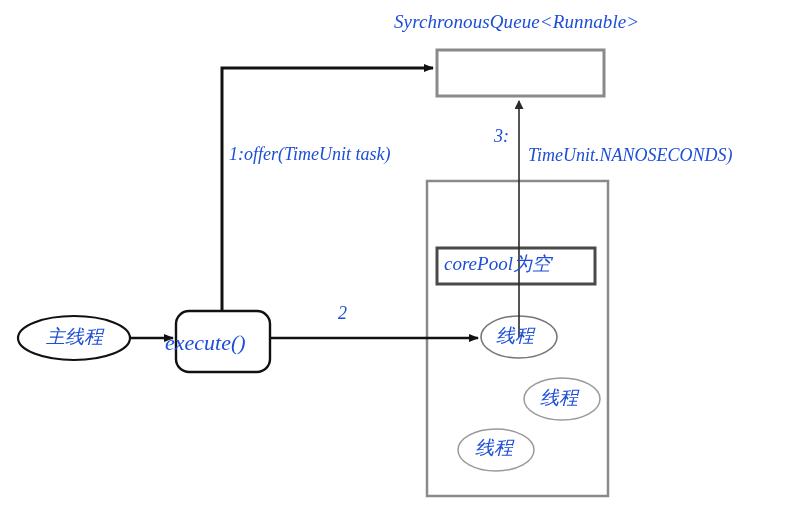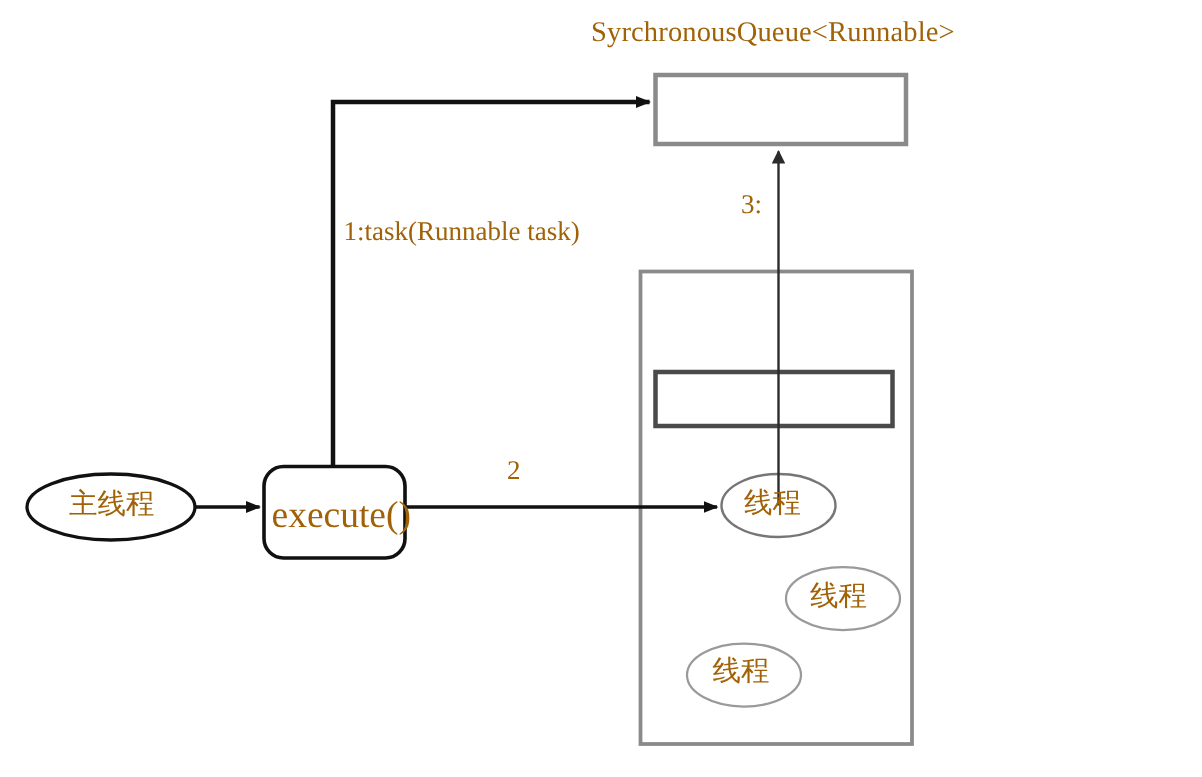--- a/index.html
+++ b/index.html
@@ -20,40 +20,41 @@
   }
   #diagram-svg {
     position: absolute;
     left: 0;
     top: 0;
     width: 801px;
     height: 518px;
   }
   .lbl {
     position: absolute;
-    color: #a16207;
+    color: #1d4ed8;
     white-space: nowrap;
     line-height: 1.15;
     font-family: "Liberation Serif", "DejaVu Serif", serif;
+    font-style: italic;
   }
   .lbl-cjk {
     font-family: "DejaVu Sans", "Liberation Sans", sans-serif;
   }
 
   
   #queue-title      { left: 394px; top: 11px;  font-size: 19px; letter-spacing: .1px; }
   #offer-label      { left: 229px; top: 144px; font-size: 18px; }
   #poll-step-label  { left: 494px; top: 126px; font-size: 18px; }
   #poll-label-line1 { left: 528px; top: 109px; font-size: 18px; }
   #poll-label-line2 { left: 528px; top: 145px; font-size: 18px; }
   #step2-label      { left: 338px; top: 303px; font-size: 18px; }
   #maximum-pool-label { left: 434px; top: 198px; font-size: 19px; }
   #corepool-label   { left: 444px; top: 253px; font-size: 19px; }
   #main-thread-label{ left: 46px;  top: 326px; font-size: 19px; }
-  #execute-label    { left: 181px; top: 330px; font-size: 25px; }
+  #execute-label    { left: 165px; top: 330px; font-size: 22px; }
   #thread-label-1   { left: 496px; top: 325px; font-size: 19px; }
   #thread-label-2   { left: 540px; top: 387px; font-size: 19px; }
   #thread-label-3   { left: 475px; top: 437px; font-size: 19px; }
 </style>
 </head>
 <body>
 
 <div id="canvas">
 
   <svg id="diagram-svg" viewBox="0 0 801 518" xmlns="http://www.w3.org/2000/svg">
@@ -84,29 +85,31 @@
 
     <path d="M222,311 L222,68 L433,68" fill="none" stroke="#111111" stroke-width="3" marker-end="url(#arrow-black)"></path>
 
     <line x1="270" y1="338" x2="478" y2="338" stroke="#111111" stroke-width="2.4" marker-end="url(#arrow-black)"></line>
 
     <line x1="519" y1="337" x2="519" y2="101" stroke="#2b2b2b" stroke-width="1.6" marker-end="url(#arrow-thin)"></line>
   </svg>
 
   <div class="lbl" id="queue-title">SyrchronousQueue&lt;Runnable&gt;</div>
 
-  <div class="lbl" id="offer-label">1:task(Runnable task)</div>
+  <div class="lbl" id="offer-label">1:offer(TimeUnit task)</div>
 
   <div class="lbl" id="poll-step-label">3:</div>
 
 
+  <div class="lbl" id="poll-label-line2">TimeUnit.NANOSECONDS)</div>
 
   <div class="lbl" id="step2-label">2</div>
 
 
+  <div class="lbl" id="corepool-label">corePool为空</div>
 
   <div class="lbl lbl-cjk" id="main-thread-label">主线程</div>
 
   <div class="lbl" id="execute-label">execute()</div>
 
   <div class="lbl lbl-cjk" id="thread-label-1">线程</div>
 
   <div class="lbl lbl-cjk" id="thread-label-2">线程</div>
 
   <div class="lbl lbl-cjk" id="thread-label-3">线程</div>

